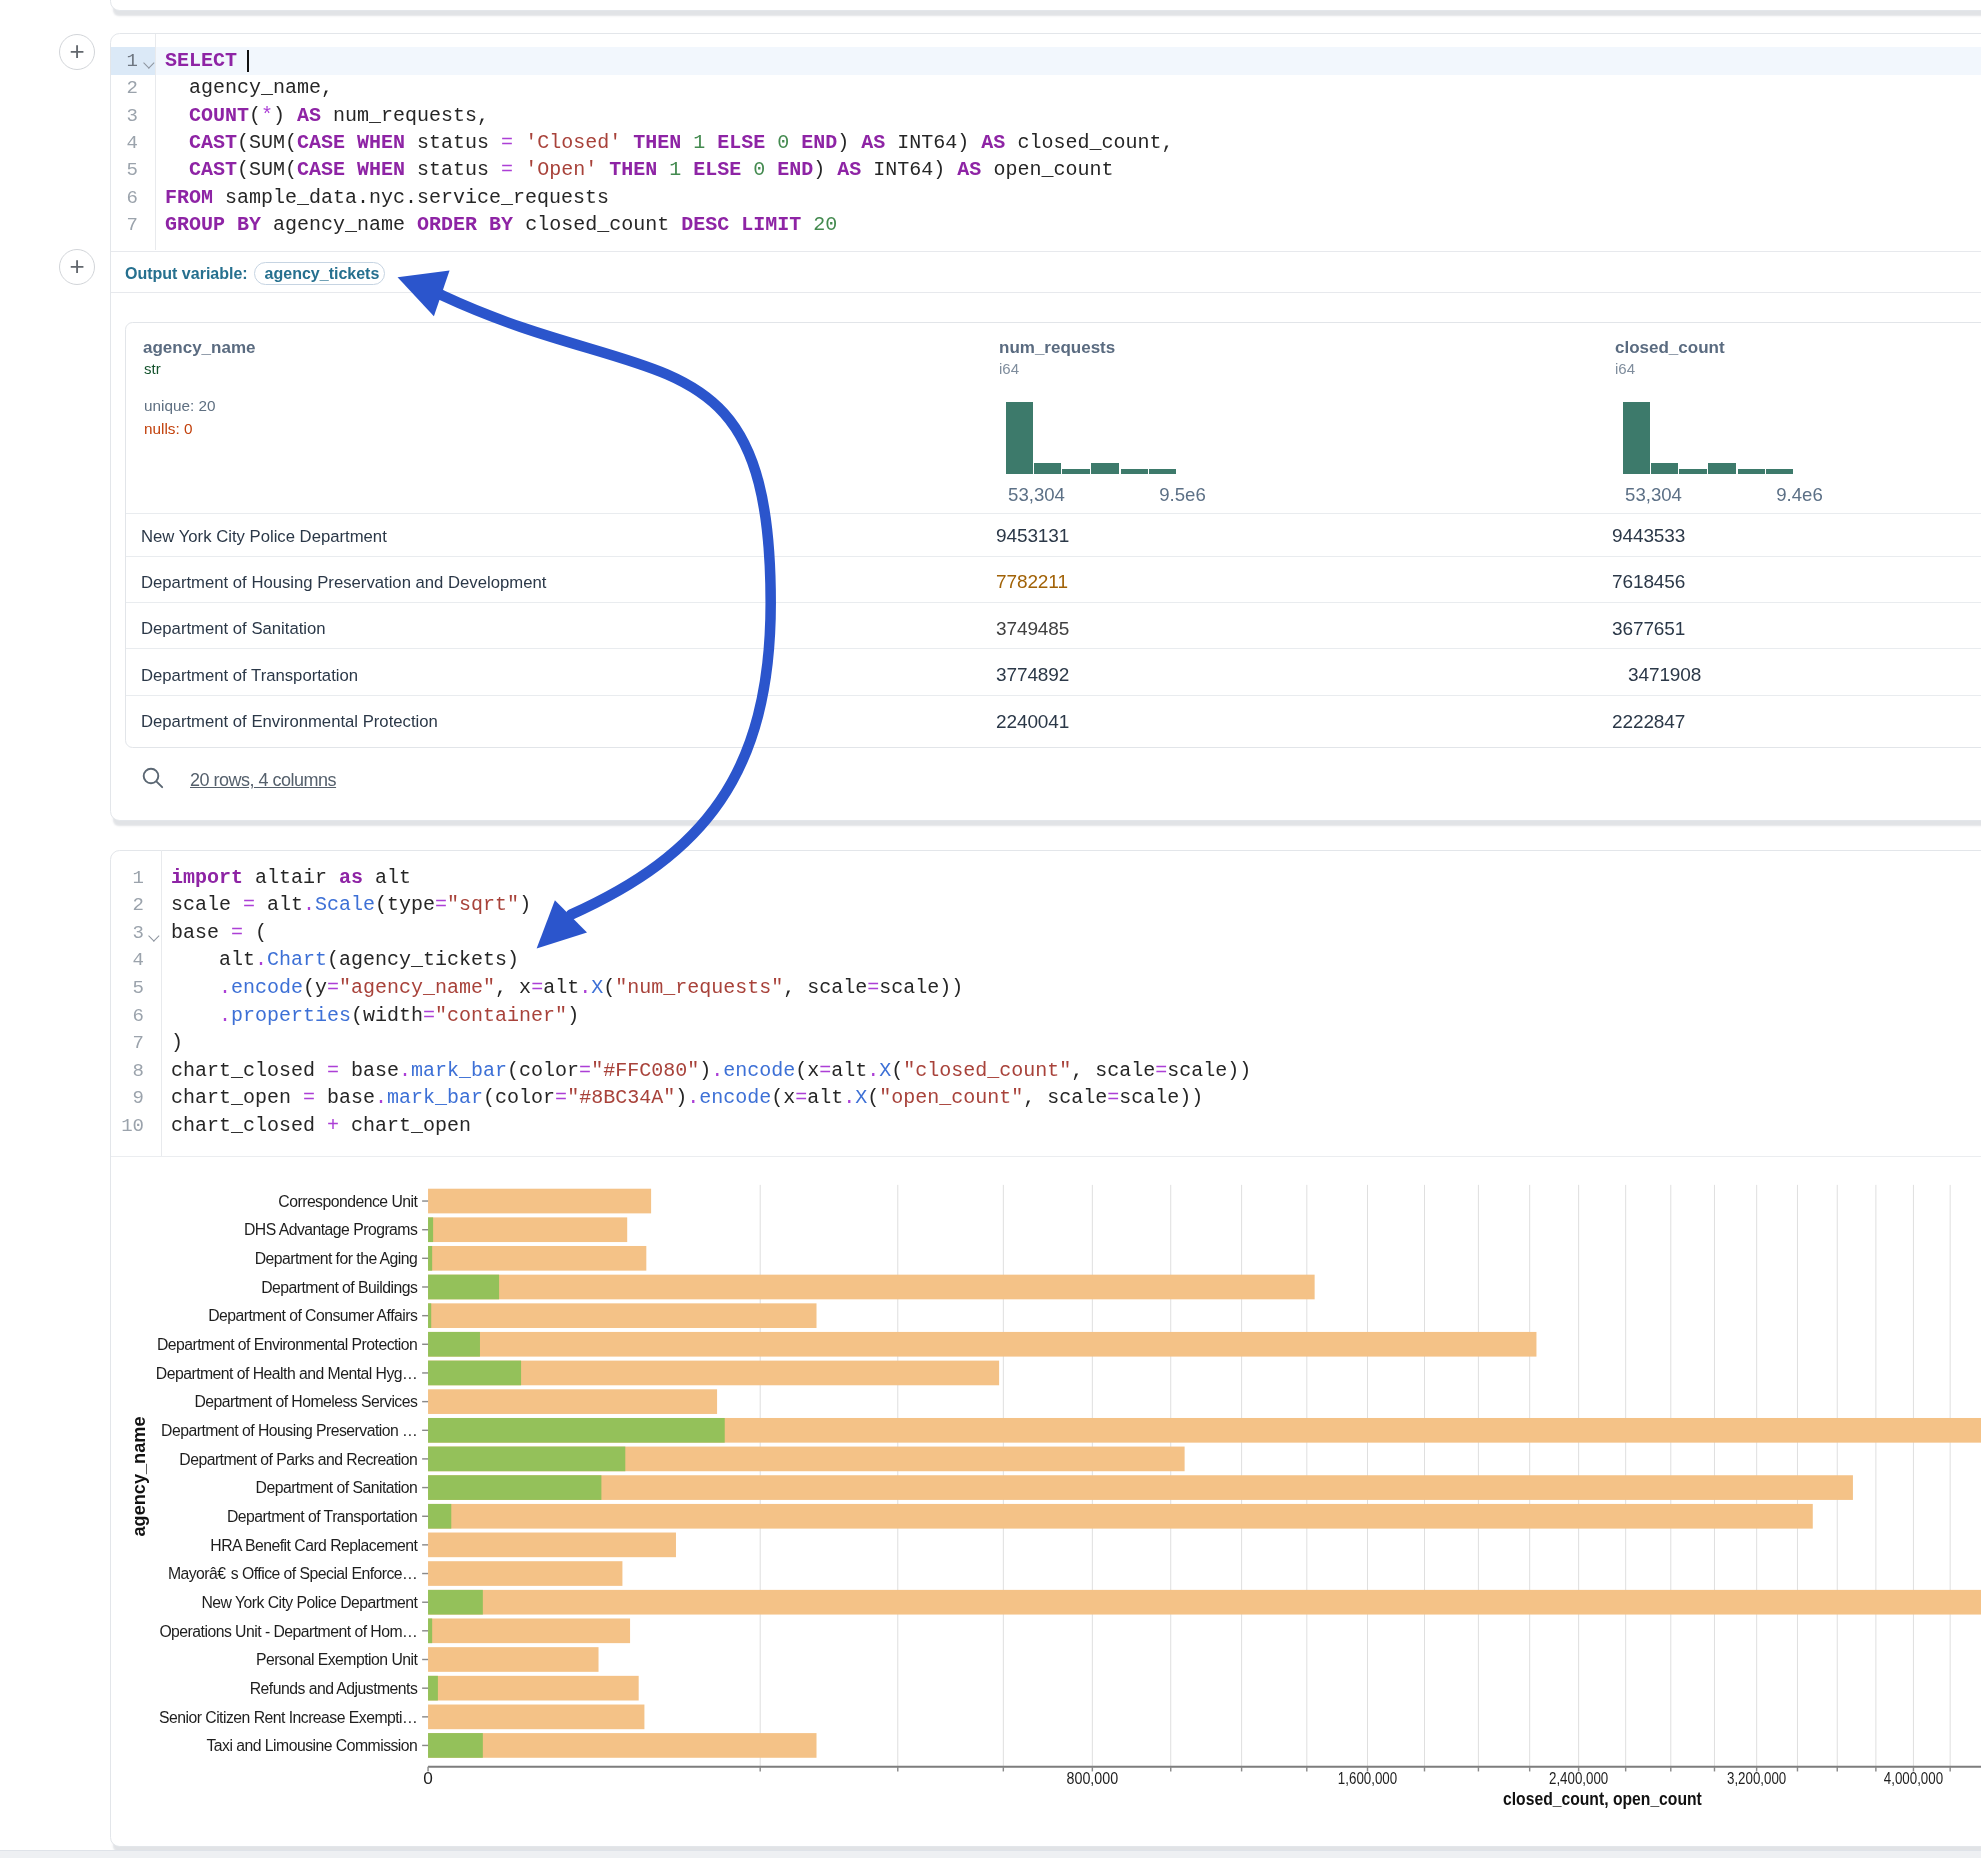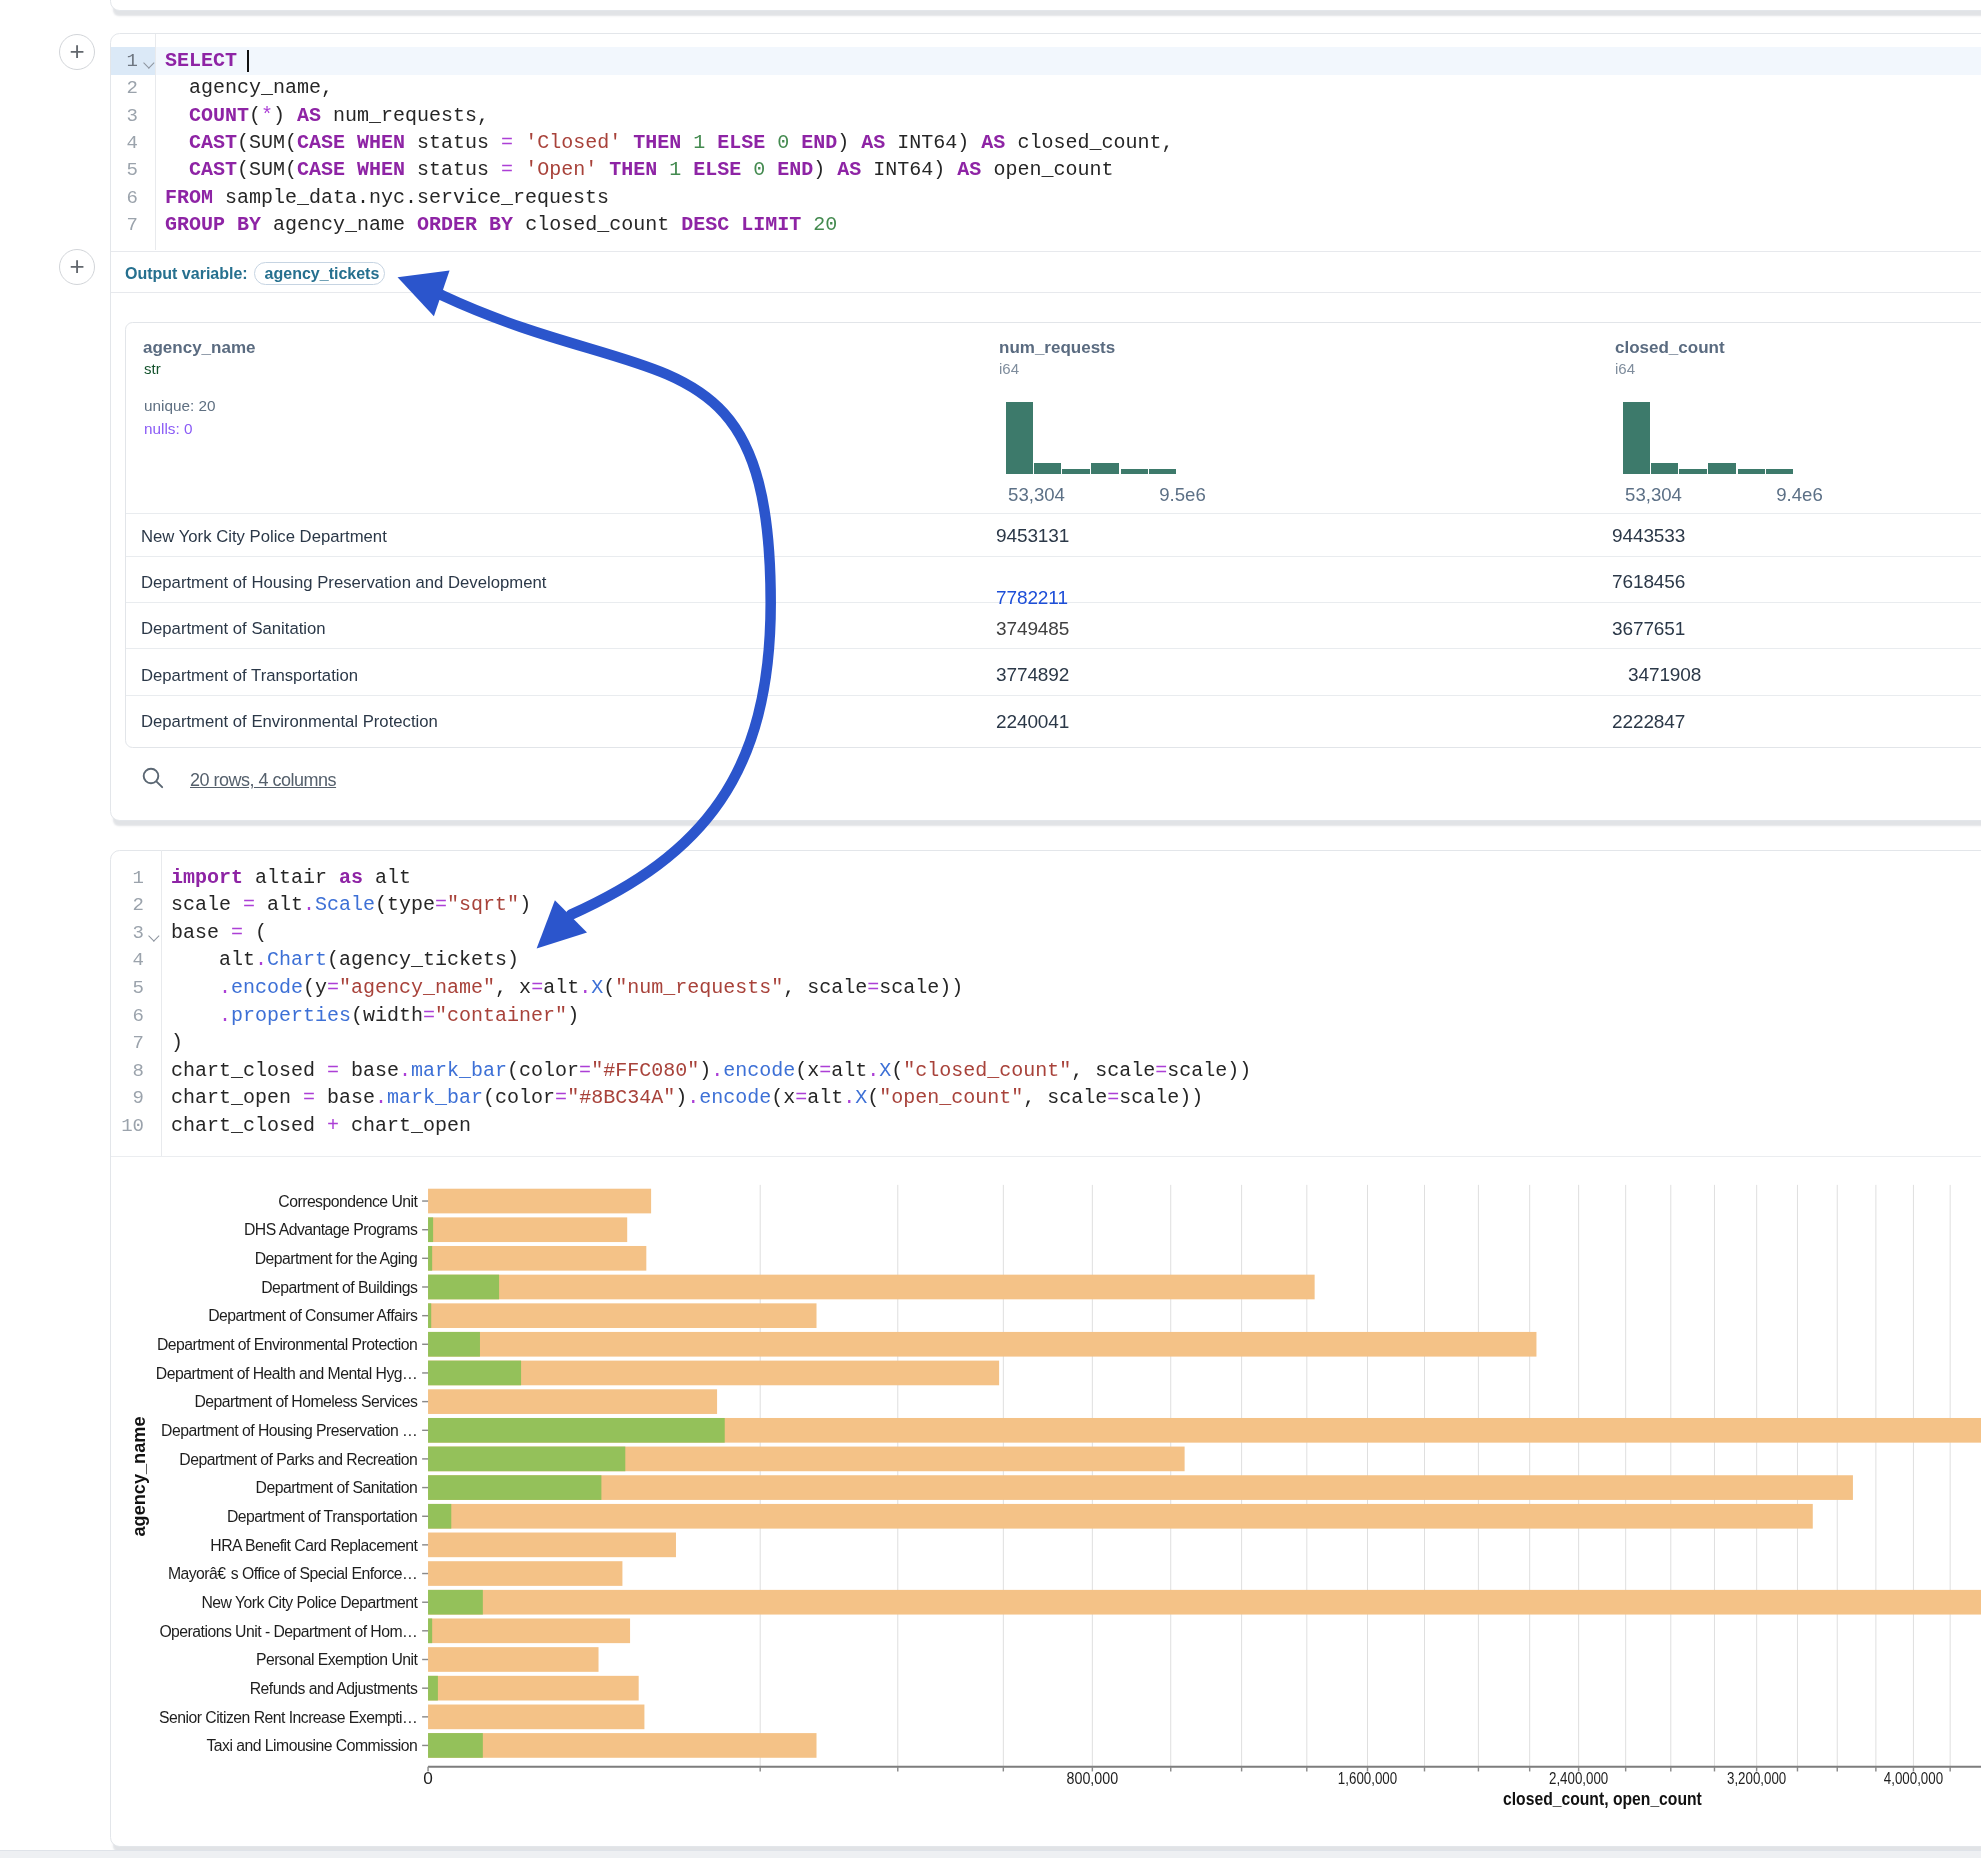--- a/index.html
+++ b/index.html
@@ -50,21 +50,21 @@
 <div class="hline" style="left:111px;top:251px;width:1871px;background:#e7e9ed;"></div>
 <div class="abs" style="left:125px;top:264px;font:bold 16px/19px 'Liberation Sans', sans-serif;color:#26708f;">Output variable:</div>
 <div class="abs" style="left:254px;top:262px;width:131px;height:23px;border:1.4px solid #c6d4e2;border-radius:11.5px;box-sizing:border-box;overflow:hidden;">
     <div style="position:absolute;left:9.6px;top:1px;font:bold 16px/19px 'Liberation Sans', sans-serif;color:#26708f;white-space:nowrap;">agency_tickets</div>
   </div>
 <div class="hline" style="left:111px;top:292px;width:1871px;background:#e7e9ed;"></div>
 <div class="abs" style="left:125px;top:322px;width:1912px;height:426px;border:1.4px solid #e2e5e9;border-radius:7.6px;box-sizing:border-box;"></div>
 <div class="abs" style="left:143px;top:337px;font:bold 17px/21px 'Liberation Sans', sans-serif;color:#5a6b80;">agency_name</div>
 <div class="abs" style="left:144px;top:359px;font:15px/19px 'Liberation Sans', sans-serif;color:#14532d;">str</div>
 <div class="abs" style="left:144px;top:396px;font:15.3px/20px 'Liberation Sans', sans-serif;color:#5f7082;">unique: 20</div>
-<div class="abs" style="left:144px;top:419px;font:15.3px/20px 'Liberation Sans', sans-serif;color:#8b5cf6;">nulls: 0</div>
+<div class="abs" style="left:144px;top:419px;font:15.3px/20px 'Liberation Sans', sans-serif;color:#c2410c;">nulls: 0</div>
 <div class="abs" style="left:999px;top:337px;font:bold 17px/21px 'Liberation Sans', sans-serif;color:#5a6b80;">num_requests</div>
 <div class="abs" style="left:999px;top:359px;font:15px/19px 'Liberation Sans', sans-serif;color:#7f8d9d;">i64</div>
 <div class="abs" style="left:1615px;top:337px;font:bold 17px/21px 'Liberation Sans', sans-serif;color:#5a6b80;">closed_count</div>
 <div class="abs" style="left:1615px;top:359px;font:15px/19px 'Liberation Sans', sans-serif;color:#7f8d9d;">i64</div>
 <div class="abs" style="left:1006px;top:402px;width:27px;height:72px;background:#3d7a6b;"></div>
 <div class="abs" style="left:1034px;top:463px;width:27.4px;height:11.2px;background:#3d7a6b;"></div>
 <div class="abs" style="left:1062px;top:469px;width:28px;height:5.3px;background:#3d7a6b;"></div>
 <div class="abs" style="left:1091px;top:463px;width:28px;height:11.2px;background:#3d7a6b;"></div>
 <div class="abs" style="left:1121px;top:469px;width:27px;height:5px;background:#3d7a6b;"></div>
 <div class="abs" style="left:1149px;top:469px;width:27px;height:5px;background:#3d7a6b;"></div>
@@ -80,21 +80,21 @@
 <div class="abs" style="left:1704px;top:484px;width:191px;text-align:center;font: 18.6px/21px 'Liberation Sans', sans-serif;color:#5c7086;">9.4e6</div>
 <div class="hline" style="left:126px;top:513px;width:1855px;"></div>
 <div class="hline" style="left:126px;top:556px;width:1855px;"></div>
 <div class="hline" style="left:126px;top:602px;width:1855px;"></div>
 <div class="hline" style="left:126px;top:648px;width:1855px;"></div>
 <div class="hline" style="left:126px;top:695px;width:1855px;"></div>
 <div class="abs" style="left:141px;top:526px;font:16.7px/21px 'Liberation Sans', sans-serif;color:#2b3848;">New York City Police Department</div>
 <div class="abs" style="left:996px;top:524px;font:19px/24px 'Liberation Sans', sans-serif;color:#2b3848;letter-spacing:-0.1px;">9453131</div>
 <div class="abs" style="left:1612px;top:524px;font:19px/24px 'Liberation Sans', sans-serif;color:#2b3848;letter-spacing:-0.1px;">9443533</div>
 <div class="abs" style="left:141px;top:572px;font:16.7px/21px 'Liberation Sans', sans-serif;color:#2b3848;">Department of Housing Preservation and Development</div>
-<div class="abs" style="left:996px;top:570px;font:19px/24px 'Liberation Sans', sans-serif;color:#1d4ed8;letter-spacing:-0.1px;margin-top:16px;">7782211</div>
+<div class="abs" style="left:996px;top:570px;font:19px/24px 'Liberation Sans', sans-serif;color:#a16207;letter-spacing:-0.1px;">7782211</div>
 <div class="abs" style="left:1612px;top:570px;font:19px/24px 'Liberation Sans', sans-serif;color:#2b3848;letter-spacing:-0.1px;">7618456</div>
 <div class="abs" style="left:141px;top:618px;font:16.7px/21px 'Liberation Sans', sans-serif;color:#2b3848;">Department of Sanitation</div>
 <div class="abs" style="left:996px;top:617px;font:19px/24px 'Liberation Sans', sans-serif;color:#404040;letter-spacing:-0.1px;">3749485</div>
 <div class="abs" style="left:1612px;top:617px;font:19px/24px 'Liberation Sans', sans-serif;color:#2b3848;letter-spacing:-0.1px;">3677651</div>
 <div class="abs" style="left:141px;top:665px;font:16.7px/21px 'Liberation Sans', sans-serif;color:#2b3848;">Department of Transportation</div>
 <div class="abs" style="left:996px;top:663px;font:19px/24px 'Liberation Sans', sans-serif;color:#2b3848;letter-spacing:-0.1px;">3774892</div>
 <div class="abs" style="left:1612px;top:663px;font:19px/24px 'Liberation Sans', sans-serif;color:#2b3848;letter-spacing:-0.1px;margin-left:16px;">3471908</div>
 <div class="abs" style="left:141px;top:711px;font:16.7px/21px 'Liberation Sans', sans-serif;color:#2b3848;">Department of Environmental Protection</div>
 <div class="abs" style="left:996px;top:710px;font:19px/24px 'Liberation Sans', sans-serif;color:#2b3848;letter-spacing:-0.1px;">2240041</div>
 <div class="abs" style="left:1612px;top:710px;font:19px/24px 'Liberation Sans', sans-serif;color:#2b3848;letter-spacing:-0.1px;">2222847</div>

